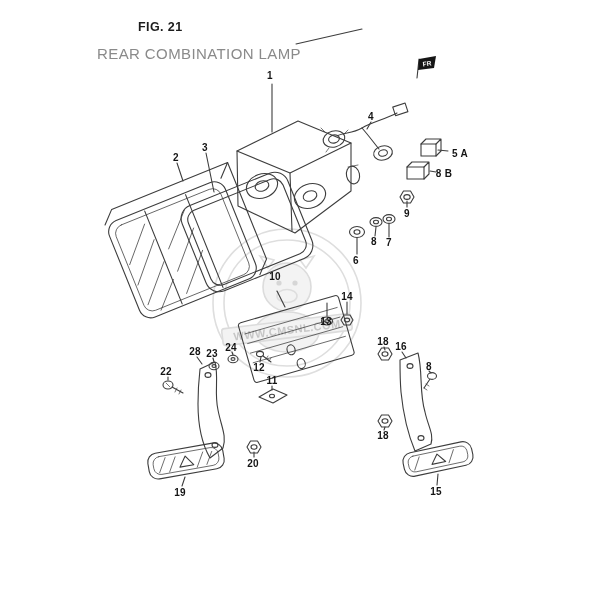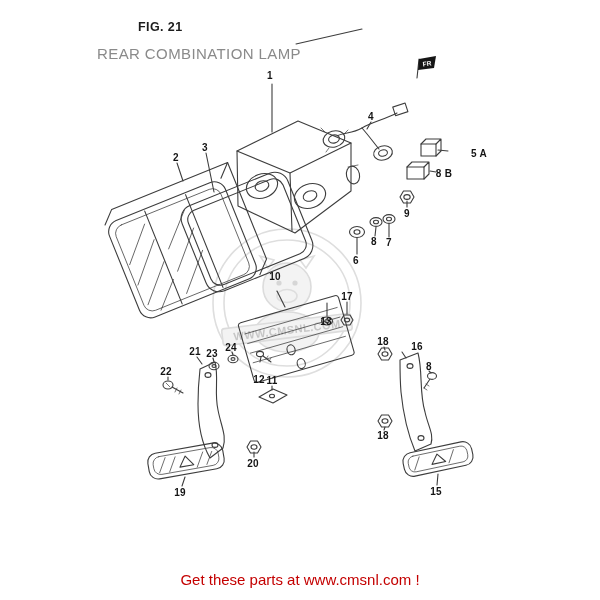--- a/index.html
+++ b/index.html
@@ -248,38 +248,37 @@
       <polygon points="419,59 436,56 434,68 418,70" fill="#151515" stroke="none"></polygon>
       <text class="flag-text" x="427" y="66" text-anchor="middle" transform="rotate(-8 427 64)">FR</text>
     </g>
   </svg>
 
   <div class="label-layer" id="label-layer">
       <div class="part-label" style="left: 270px; top: 75px;">1</div>
       <div class="part-label" style="left: 371px; top: 116px;">4</div>
       <div class="part-label" style="left: 176px; top: 157px;">2</div>
       <div class="part-label" style="left: 205px; top: 147px;">3</div>
-      <div class="part-label" style="left: 479px; top: 153px;">5 A</div>
+      <div class="part-label" style="left: 460px; top: 153px;">5 A</div>
       <div class="part-label" style="left: 444px; top: 173px;">8 B</div>
       <div class="part-label" style="left: 407px; top: 213px;">9</div>
       <div class="part-label" style="left: 374px; top: 241px;">8</div>
       <div class="part-label" style="left: 389px; top: 242px;">7</div>
       <div class="part-label" style="left: 356px; top: 260px;">6</div>
       <div class="part-label" style="left: 275px; top: 276px;">10</div>
       <div class="part-label" style="left: 326px; top: 297px; margin-top: 24px;">13</div>
-      <div class="part-label" style="left: 347px; top: 296px;">17</div>
+      <div class="part-label" style="left: 347px; top: 296px;">14</div>
       <div class="part-label" style="left: 231px; top: 347px; text-align: right;">24</div>
       <div class="part-label" style="left: 212px; top: 353px;">23</div>
-      <div class="part-label" style="left: 195px; top: 351px;">21</div>
+      <div class="part-label" style="left: 195px; top: 351px;">28</div>
       <div class="part-label" style="left: 166px; top: 371px;">22</div>
-      <div class="part-label" style="left: 259px; top: 379px; text-align: center;">12</div>
+      <div class="part-label" style="left: 259px; top: 367px; text-align: center;">12</div>
       <div class="part-label" style="left: 272px; top: 380px;">11</div>
       <div class="part-label" style="left: 383px; top: 341px;">18</div>
-      <div class="part-label" style="left: 401px; top: 346px; margin-left: 16px;">16</div>
+      <div class="part-label" style="left: 401px; top: 346px;">16</div>
       <div class="part-label" style="left: 429px; top: 366px;">8</div>
       <div class="part-label" style="left: 383px; top: 435px;">18</div>
       <div class="part-label" style="left: 253px; top: 463px;">20</div>
       <div class="part-label" style="left: 180px; top: 492px;">19</div>
       <div class="part-label" style="left: 436px; top: 491px;">15</div>
     </div>
 
-  <div class="footer">Get these parts at www.cmsnl.com !</div>
 </div>
 
 </body></html>

